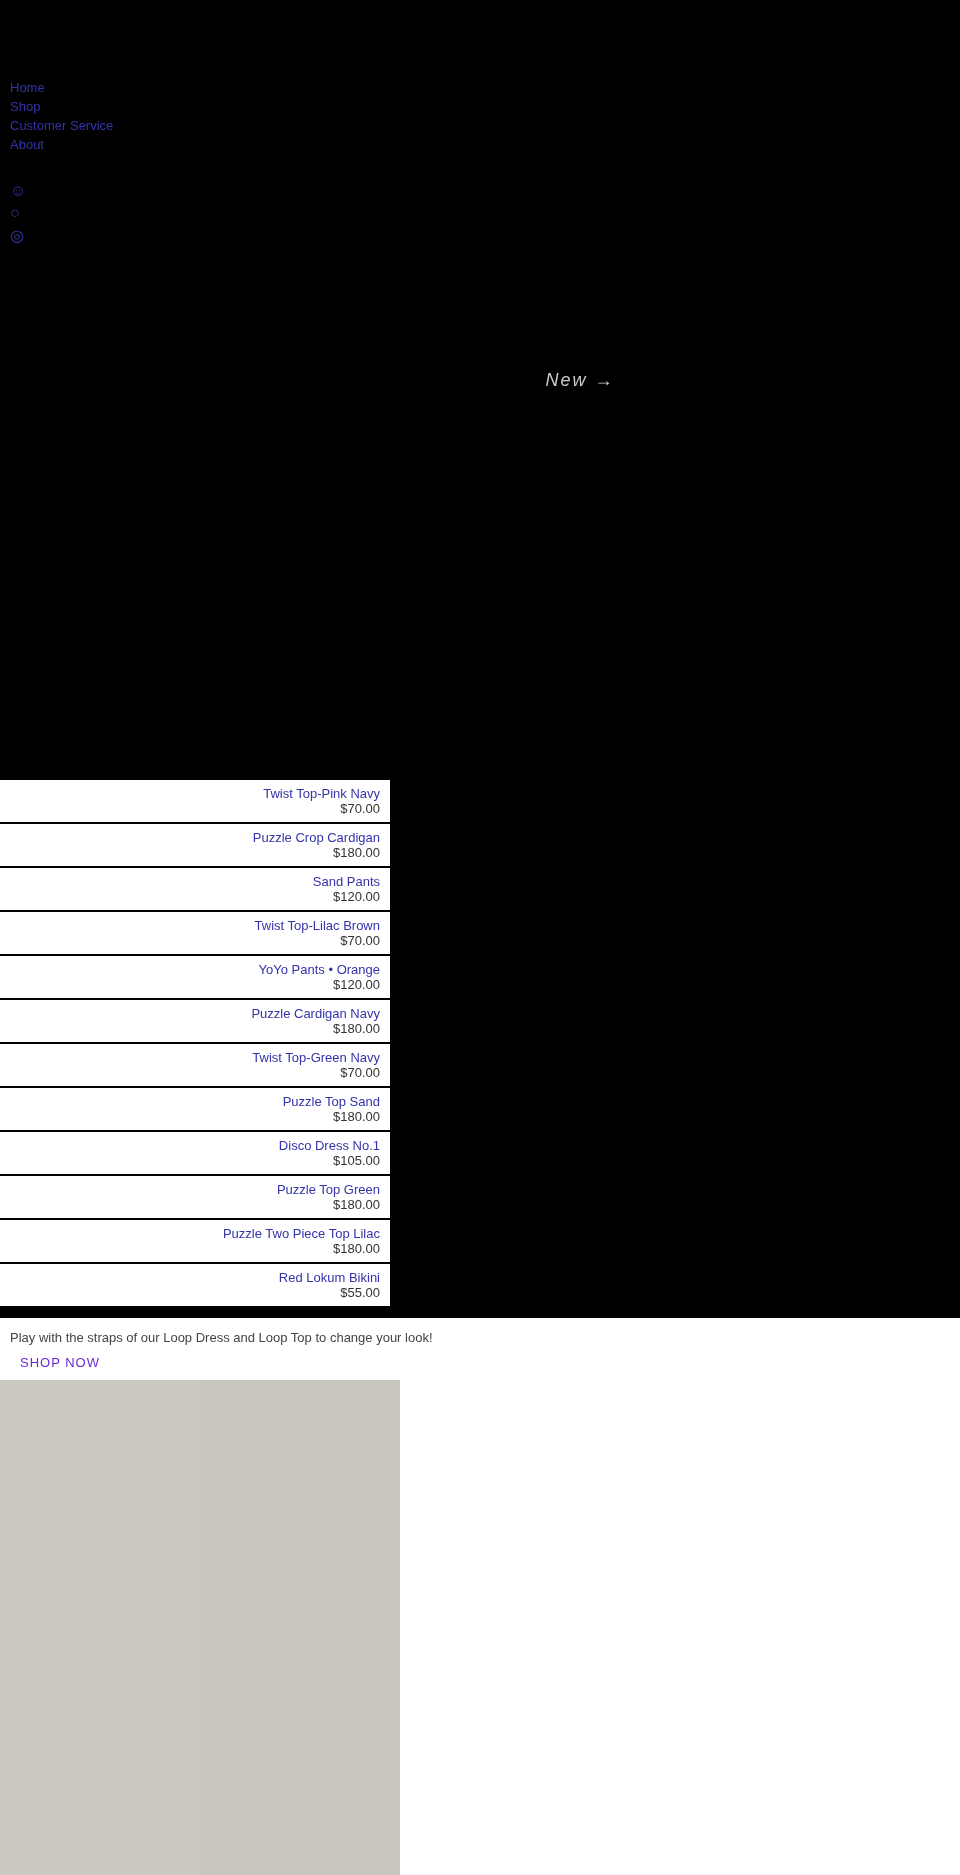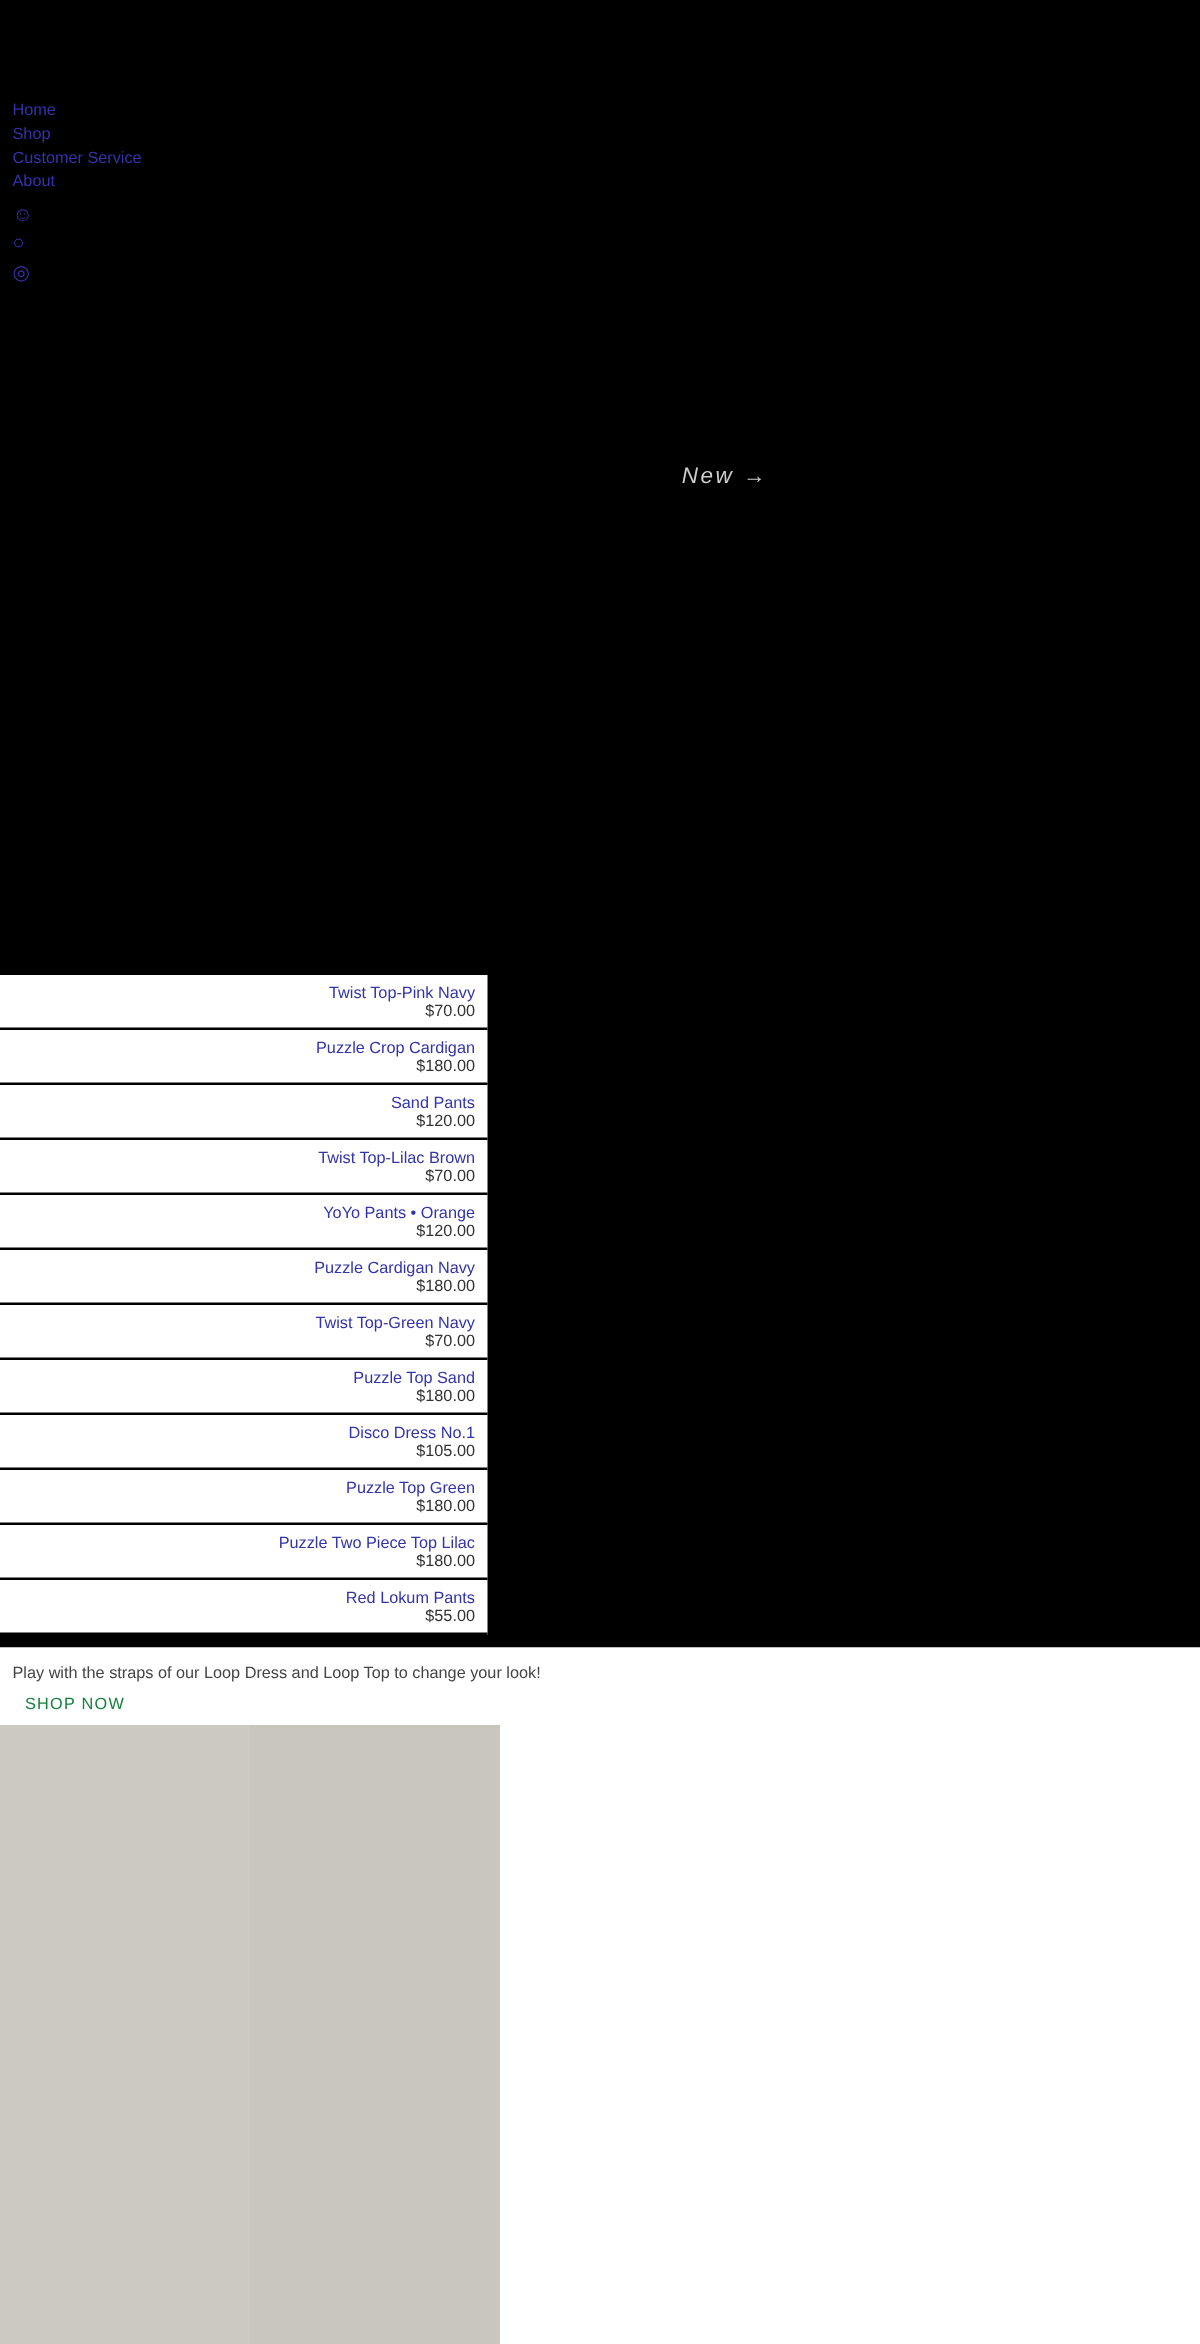--- a/index.html
+++ b/index.html
@@ -17,20 +17,21 @@
       height: 780px;
       position: relative;
       display: flex;
     }
 
     .nav-sidebar {
       width: 200px;
       padding: 80px 10px 10px 10px;
       display: flex;
       flex-direction: column;
+      gap: 18px;
     }
 
     .nav-sidebar a {
       color: #3333aa;
       text-decoration: none;
       font-size: 13px;
       display: block;
       margin-bottom: 4px;
     }
 
@@ -106,21 +107,21 @@
     }
 
     .loop-section p {
       font-size: 13px;
       color: #444;
       padding: 2px 10px 8px 10px;
     }
 
     .shop-now-link {
       display: inline-block;
-      color: #15803d;
+      color: #6d28d9;
       font-size: 13px;
       text-transform: uppercase;
       text-decoration: none;
       padding: 2px 20px 10px 20px;
       letter-spacing: 1px;
     }
 
     .loop-images {
       display: flex;
       width: 100%;
@@ -198,21 +199,21 @@
       </div>
       <div class="product-item">
         <a class="product-name" href="#">Puzzle Top Green</a>
         <div class="product-price">$180.00</div>
       </div>
       <div class="product-item">
         <a class="product-name" href="#">Puzzle Two Piece Top Lilac</a>
         <div class="product-price">$180.00</div>
       </div>
       <div class="product-item">
-        <a class="product-name" href="#">Red Lokum Pants</a>
+        <a class="product-name" href="#">Red Lokum Bikini</a>
         <div class="product-price">$55.00</div>
       </div>
     </div>
 </div>
 
 <div class="loop-section">
   <p>Play with the straps of our Loop Dress and Loop Top to change your look!</p>
   <a class="shop-now-link" href="#">SHOP NOW</a>
   <div class="loop-images">
     <div class="loop-img"></div>

